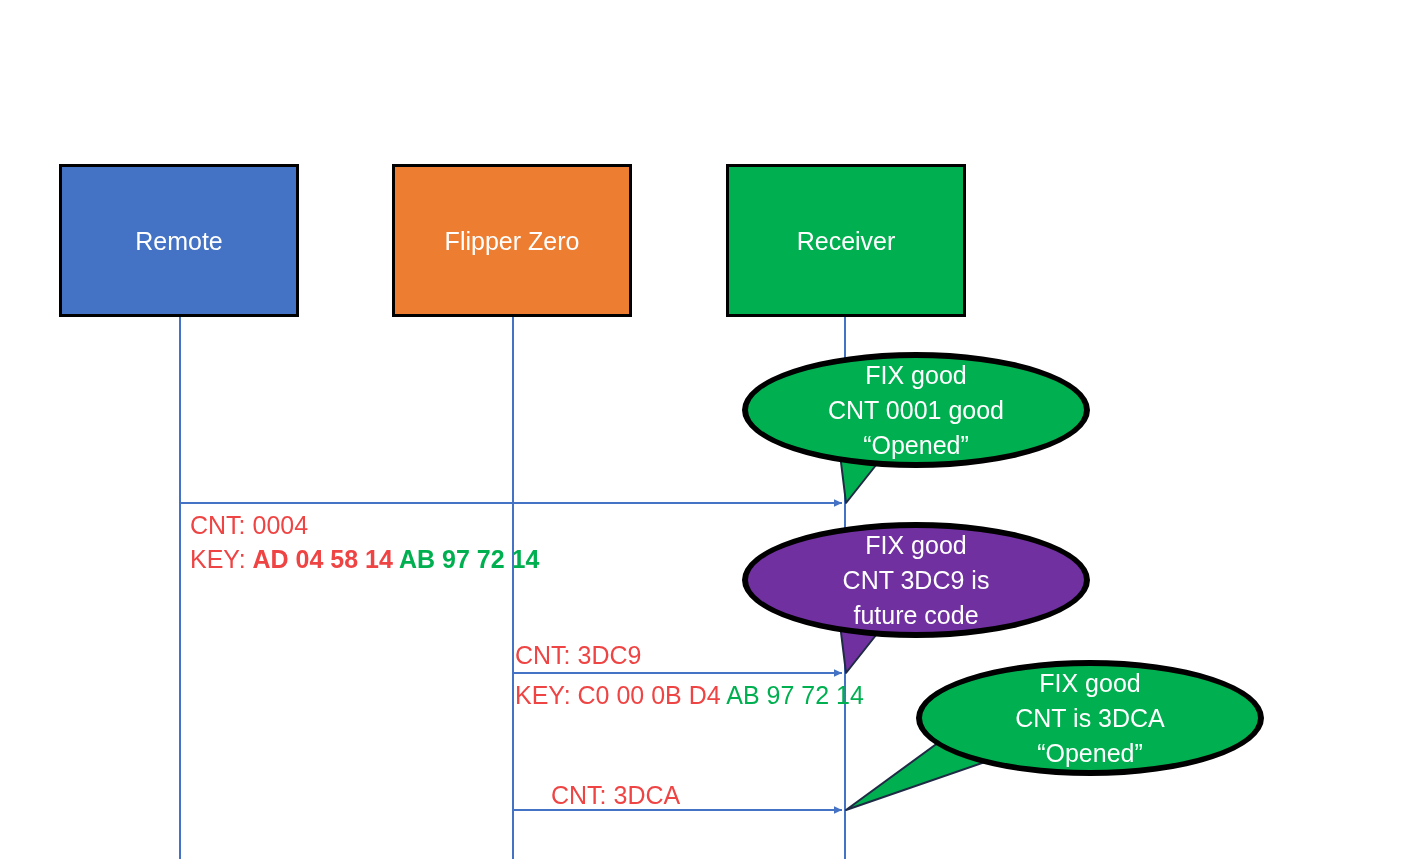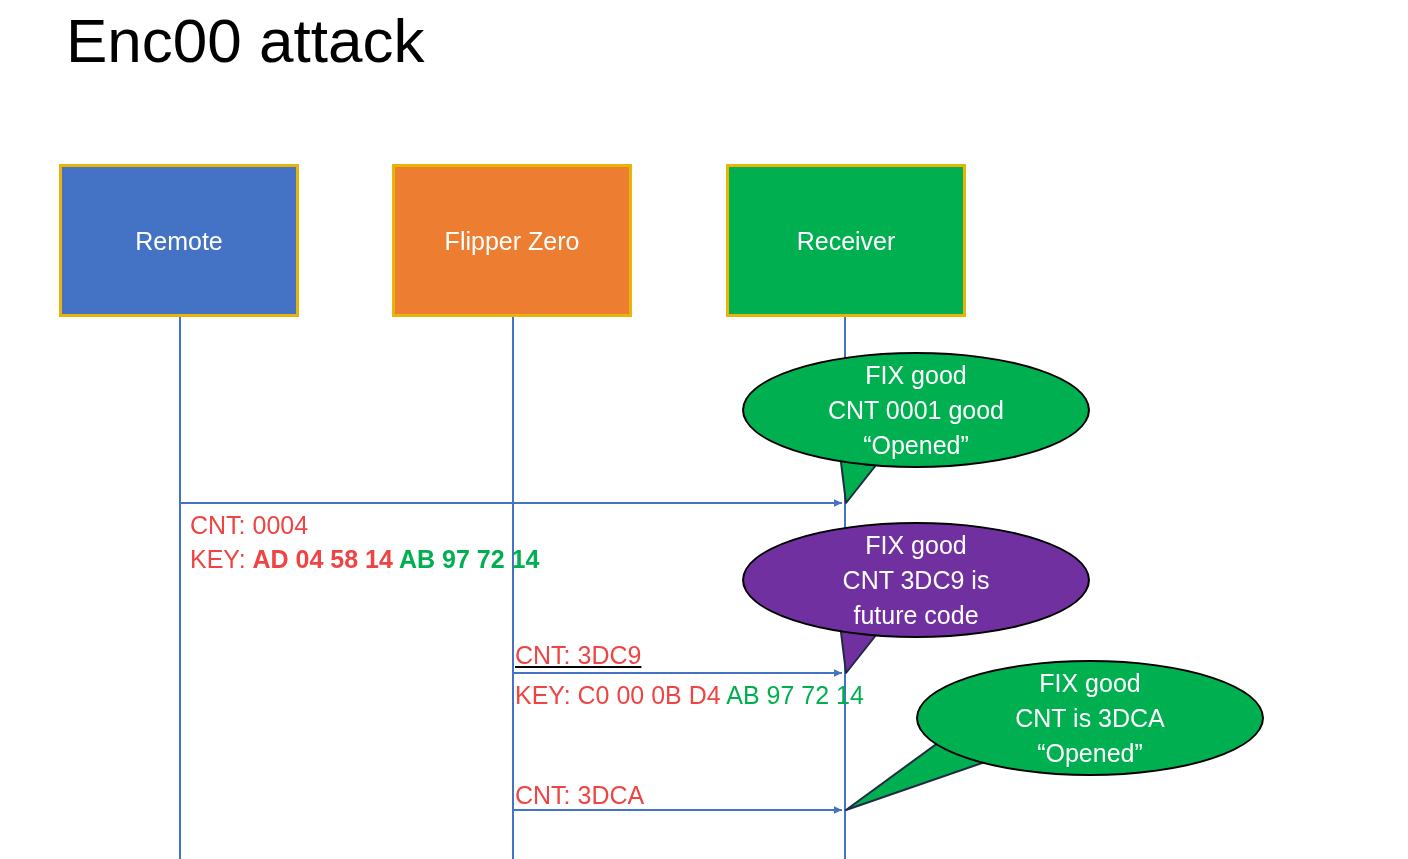--- a/index.html
+++ b/index.html
@@ -37,42 +37,42 @@
     left: 0;
     top: 0;
     width: 1408px;
     height: 859px;
   }
 
   
   .actor-box {
     position: absolute;
     box-sizing: border-box;
-    border: 3px solid #eab308;
+    border: 3px solid #000000;
     display: flex;
     align-items: center;
     justify-content: center;
   }
   .actor-label {
     color: #ffffff;
     font-size: 25px;
     line-height: 30px;
     white-space: nowrap;
   }
 
   
   .bubble {
     position: absolute;
     box-sizing: border-box;
     display: flex;
     flex-direction: column;
     align-items: center;
     justify-content: center;
     border-radius: 50%;
-    border: 2px solid #000000;
+    border: 6px solid #000000;
     text-align: center;
     color: #ffffff;
   }
   .bubble .line {
     font-size: 25px;
     line-height: 35px;
     white-space: nowrap;
   }
 
   
@@ -86,21 +86,20 @@
   .seg-red   { color: #ef4444; font-weight: bold; }
   .seg-green { color: #00B050; }
   .seg-green-bold { color: #00B050; font-weight: bold; }
   .seg-black { color: #ef4444; }
 </style>
 </head>
 <body>
 
 <div id="slide">
 
-  <div id="title">Enc00 attack</div>
 
   <svg id="canvas" viewBox="0 0 1408 859" xmlns="http://www.w3.org/2000/svg">
     <defs>
       <marker id="arrowblue" markerWidth="9" markerHeight="9" refX="8.5" refY="4.5" orient="auto" markerUnits="userSpaceOnUse">
         <path d="M0,0.6 L8.5,4.5 L0,8.4 Z" fill="#4472C4"></path>
       </marker>
     </defs>
 
     <line x1="180" y1="316" x2="180" y2="859" stroke="#4472C4" stroke-width="2"></line>
     <line x1="513" y1="316" x2="513" y2="859" stroke="#4472C4" stroke-width="2"></line>
@@ -148,26 +147,26 @@
 
   <div class="msg" style="left:190px; top:508px;">
     <div>
       <span class="seg-black">CNT: 0004</span>
     </div>
     <div>
       <span class="seg-black">KEY: </span><span class="seg-red">AD 04 58 14 </span><span class="seg-green-bold">AB 97 72 14</span>
     </div>
   </div>
 
-  <div class="msg" style="left:515px; top:638px;text-decoration:underline;">
+  <div class="msg" style="left:515px; top:638px;">
     <span class="seg-black">CNT: 3DC9</span>
   </div>
 
   <div class="msg" style="left:515px; top:678px;">
     <span class="seg-black">KEY: C0 00 0B D4 </span><span class="seg-green">AB 97 72 14</span>
   </div>
 
-  <div class="msg" style="left:515px; top:778px;">
+  <div class="msg" style="left:515px; top:778px;padding-left:36px;">
     <span class="seg-black">CNT: 3DCA</span>
   </div>
 
 
 </div>
 
 </body></html>

